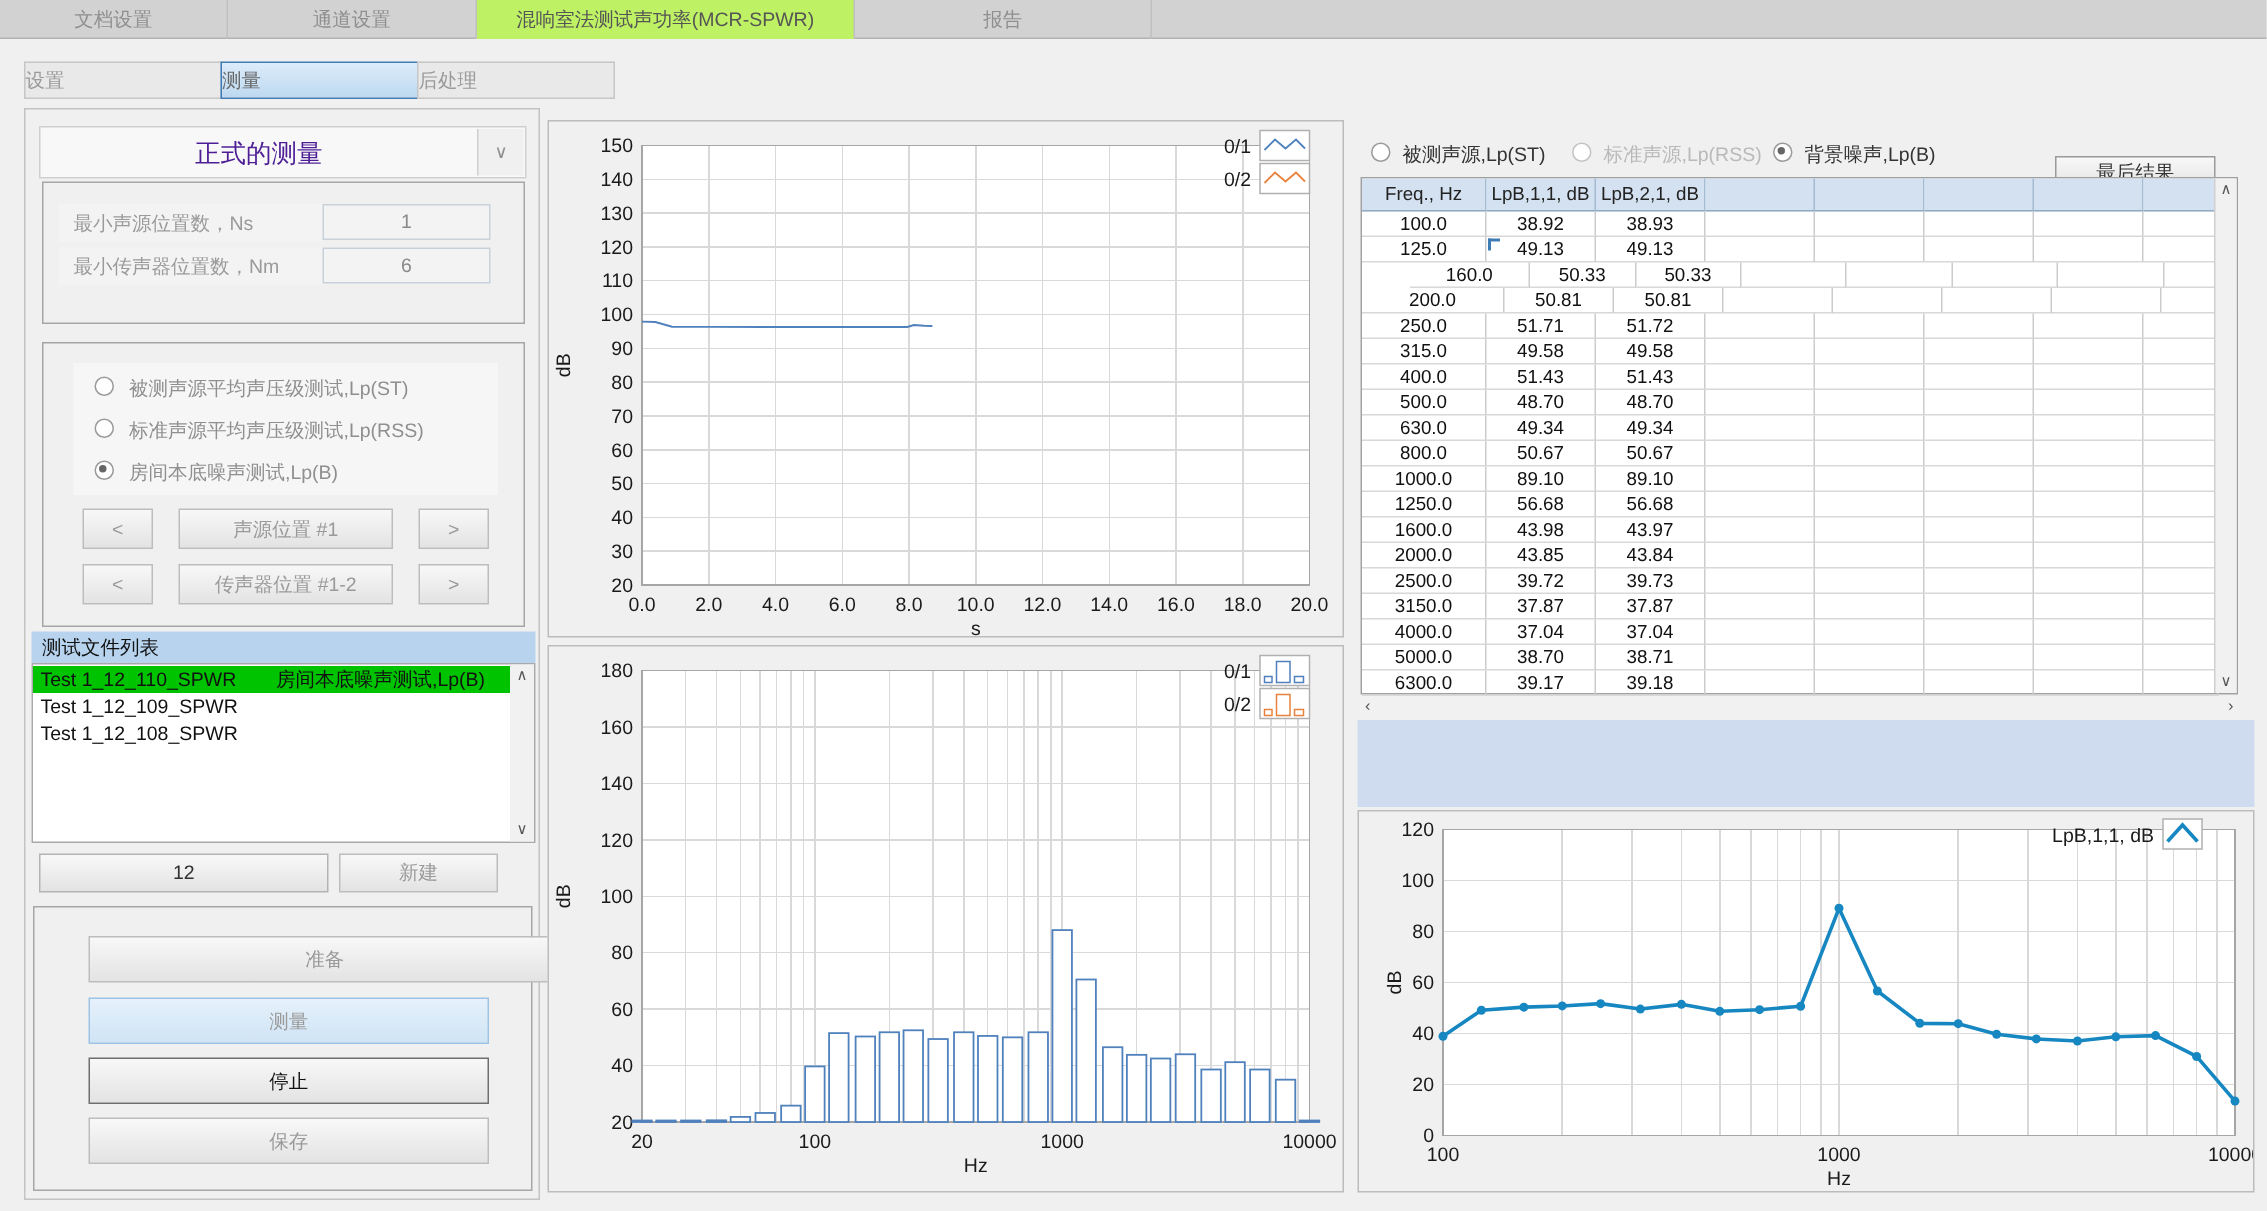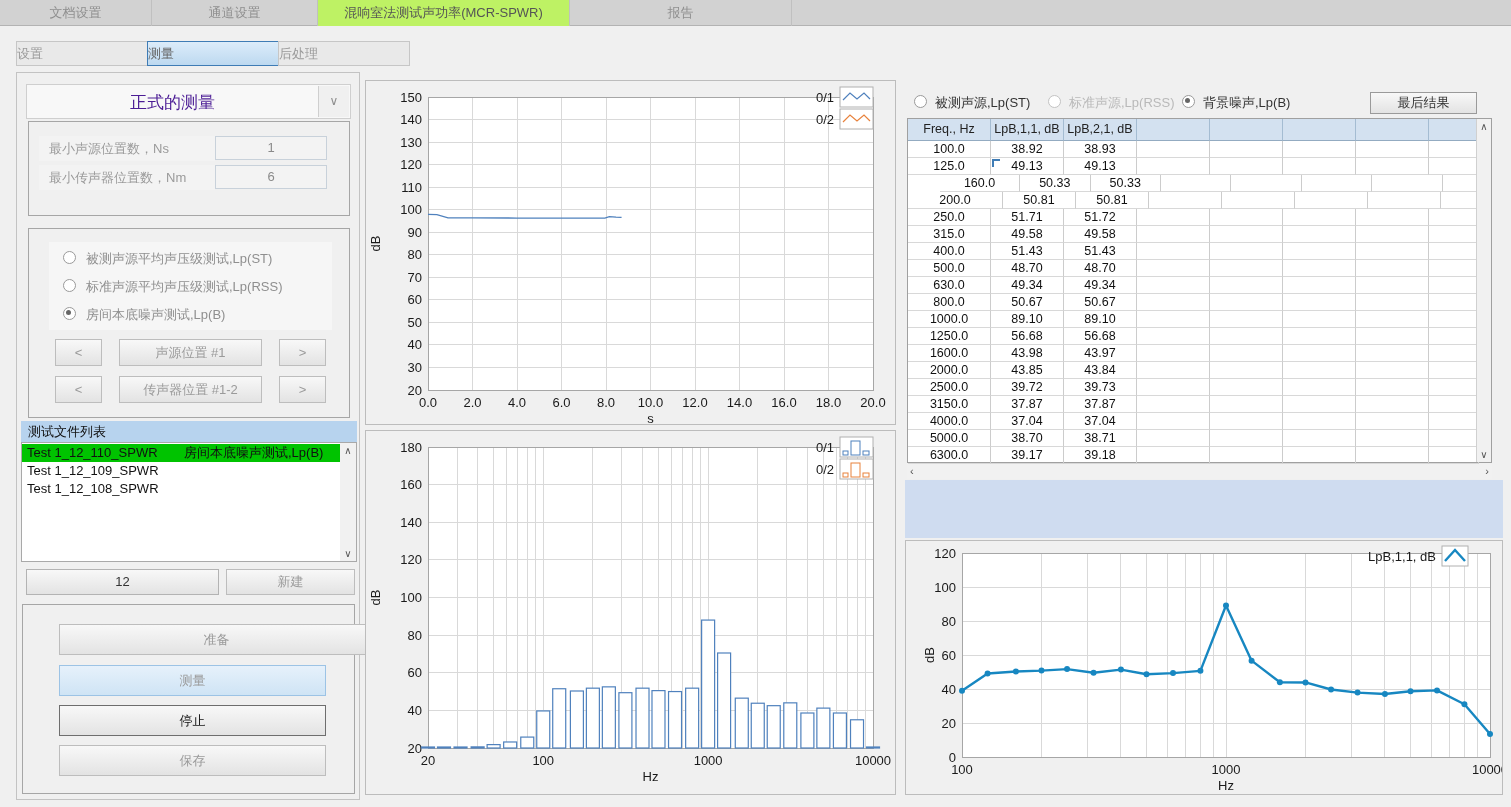--- a/index.html
+++ b/index.html
@@ -73,21 +73,21 @@
 
   svg text{font-family:"Liberation Sans","DejaVu Sans",sans-serif}
 </style>
 </head>
 <body>
 
 <div id="topbar" class="abs">
   <div class="toptab" style="width:152px">文档设置</div>
   <div class="toptab" style="width:166px">通道设置</div>
   <div class="toptab active" style="width:252px">混响室法测试声功率(MCR-SPWR)</div>
-  <div class="toptab" style="width:222px">报告</div>
+  <div class="toptab" style="width:198px">报告</div>
   <div class="topfill"></div>
 </div>
 
 <div class="subtab" style="left:16px">设置</div>
 <div class="subtab active" style="left:147px">测量</div>
 <div class="subtab" style="left:278px">后处理</div>
 
 <div class="panel" id="left-panel" style="left:16px;top:72px;width:344px;height:728px;border-color:#c3c3c3">
 
   <div class="abs" id="mode-dd">
@@ -126,21 +126,21 @@
         <div class="fitem"><span>Test 1_12_109_SPWR</span></div>
         <div class="fitem"><span>Test 1_12_108_SPWR</span></div>
       </div>
     <div class="vsb" style="right:0;top:0;bottom:0;width:16px">
       <span>∧</span>
       <span style="position:absolute;bottom:0;left:0;right:0">∨</span>
     </div>
   </div>
 
   <div class="btn dark" style="left:9px;top:496px;width:193px;height:26px;line-height:24px;border-color:#b3b3b3">12</div>
-  <div class="btn" style="left:209px;top:496px;width:129px;height:26px;line-height:24px">新建</div>
+  <div class="btn" style="left:209px;top:496px;width:106px;height:26px;line-height:24px">新建</div>
 
   <div class="gbox" style="left:5px;top:531px;width:333px;height:190px">
     <div class="btn" style="left:36px;top:19px;width:315px;height:31px;line-height:29px">准备</div>
     <div class="btn hl" style="left:36px;top:60px;width:267px;height:31px;line-height:29px">测量</div>
     <div class="btn" style="left:36px;top:140px;width:267px;height:31px;line-height:29px">保存</div>
     <div class="btn enabled" style="left:36px;top:100px;width:267px;height:31px;line-height:29px">停止</div>
   </div>
 </div>
 
 <div class="panel" style="left:365px;top:80px;width:531px;height:345px">
@@ -307,21 +307,21 @@
       <rect x="497" y="42" width="6" height="4" fill="none" stroke="#e8823c"></rect>
     </svg>
 </div>
 
 <div class="radio" style="left:914px;top:95px"></div>
 <div class="rlabel dark" style="left:935px;top:94px">被测声源,Lp(ST)</div>
 <div class="radio dis" style="left:1048px;top:95px"></div>
 <div class="rlabel dis" style="left:1069px;top:94px">标准声源,Lp(RSS)</div>
 <div class="radio sel" style="left:1182px;top:95px"></div>
 <div class="rlabel dark" style="left:1203px;top:94px">背景噪声,Lp(B)</div>
-<div class="btn dark" style="left:1370px;top:92px;width:107px;height:22px;line-height:20px;border-color:#9a9a9a">最后结果</div>
+<div class="btn dark" style="left:1370px;top:104px;width:107px;height:22px;line-height:20px;border-color:#9a9a9a">最后结果</div>
 
 <div class="abs" id="rtable">
   <div id="rtable-head" class="thead">
       <div class="tcell" style="width: 83px;">Freq., Hz</div>
       <div class="tcell" style="width: 73px;">LpB,1,1, dB</div>
       <div class="tcell" style="width: 73px;">LpB,2,1, dB</div>
       <div class="tcell" style="width: 73px;"></div>
       <div class="tcell" style="width: 73px;"></div>
       <div class="tcell" style="width: 73px;"></div>
       <div class="tcell" style="width: 73px;"></div>

